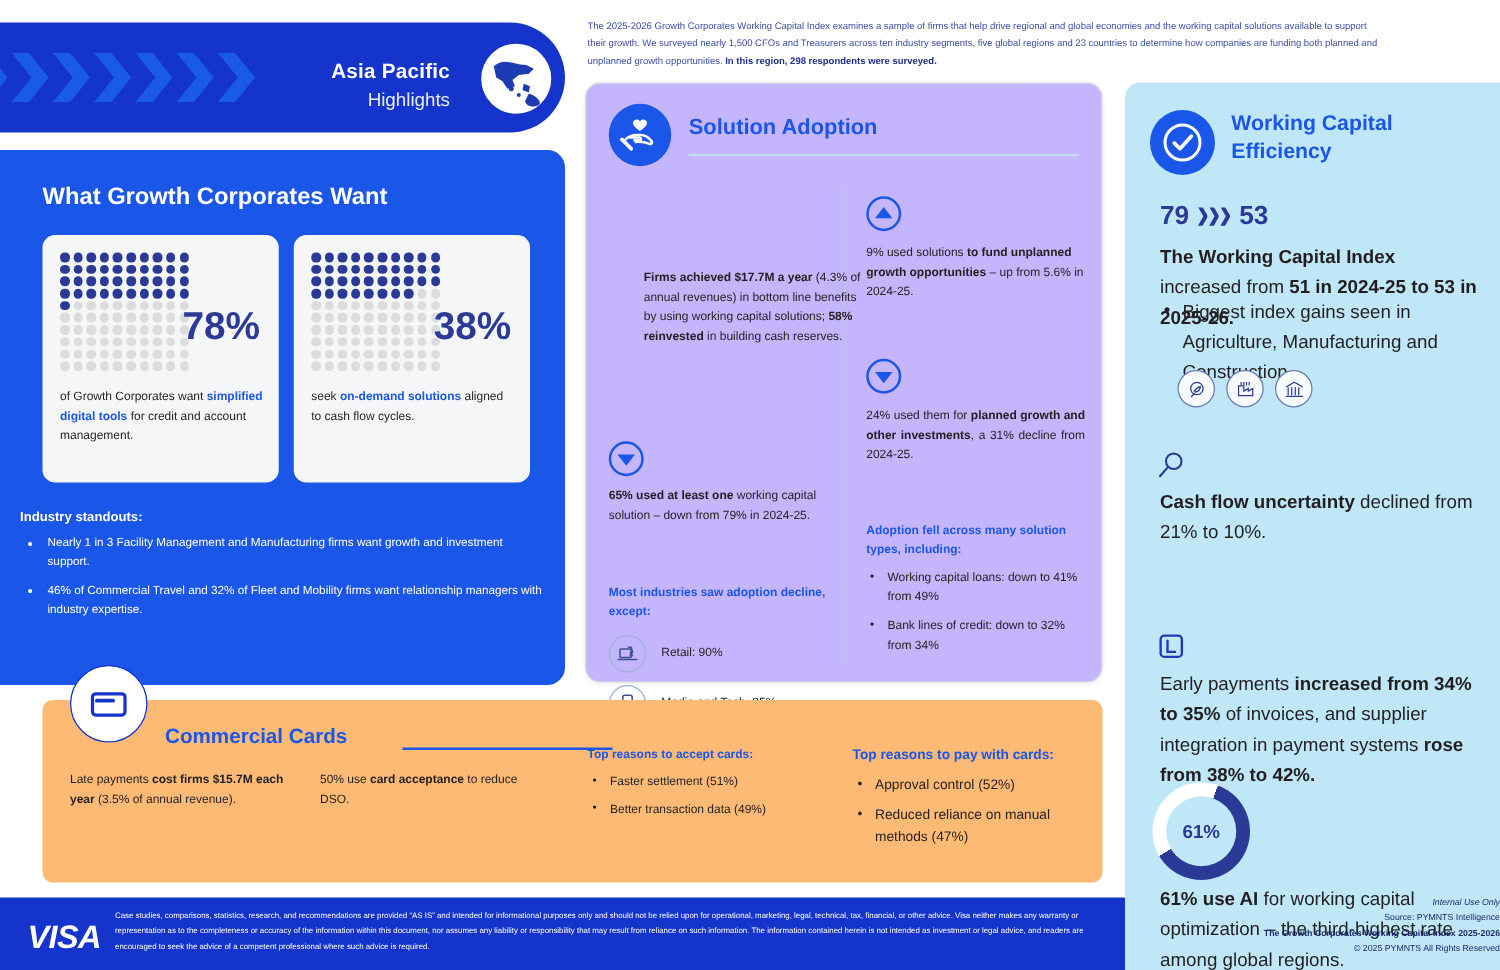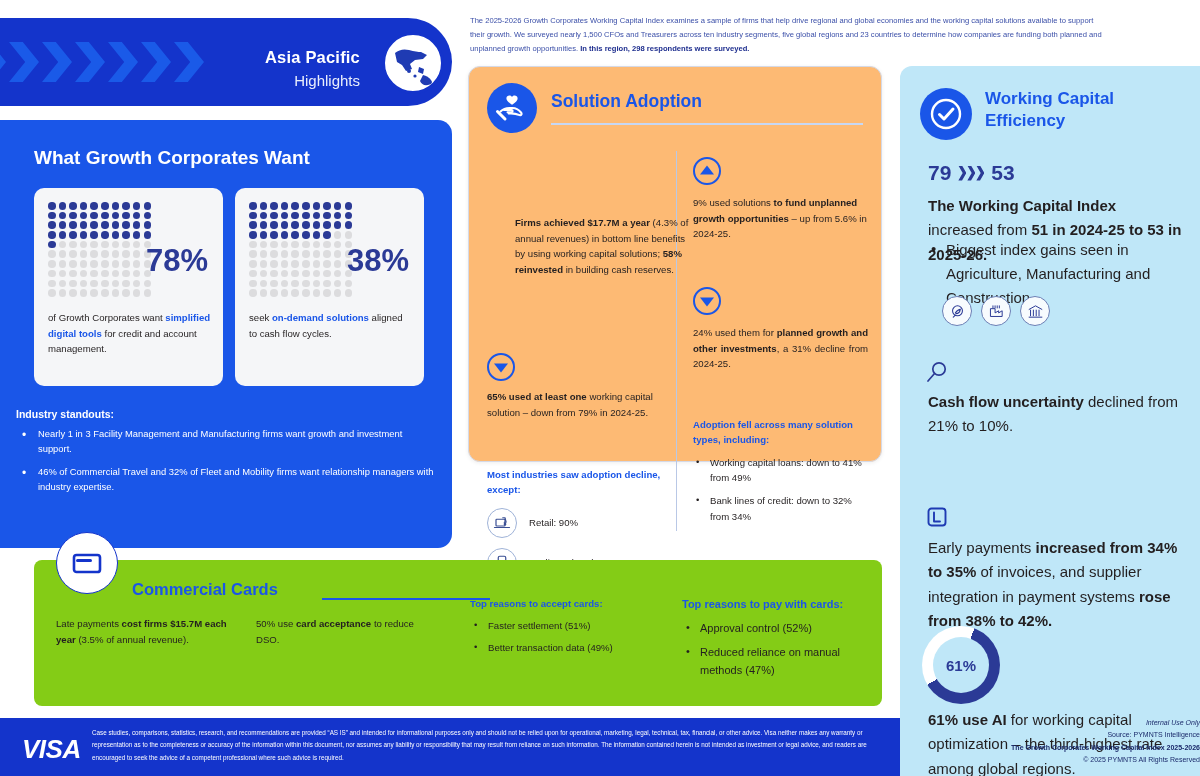--- a/index.html
+++ b/index.html
@@ -82,22 +82,22 @@
   .standouts li {
     font-size: 9.4px; line-height: 1.55; color: #ffffff;
     padding-left: 22px; position: relative; margin-bottom: 9px;
   }
   .standouts li::before {
     content: "\2022"; position: absolute; left: 6px; top: -1px; font-size: 12px;
   }
 
   
   .sa-card {
-    position: absolute; left: 468px; top: 66px; width: 414px; height: 396px;
-    background: #fdba74; border: 1px solid #d5d9e6; border-radius: 12px;
+    position: absolute; left: 468px; top: 66px; width: 414px; height: 480px;
+    background: #c4b5fd; border: 1px solid #d5d9e6; border-radius: 12px;
     box-shadow: 0 1px 4px rgba(0,0,0,.07);
   }
   .sa-head { position: absolute; left: 18px; top: 16px; right: 18px; height: 58px; }
   .sa-icon {
     position: absolute; left: 0; top: 0; width: 50px; height: 50px;
     border-radius: 50%; background: #1a56e8;
   }
   .sa-title {
     position: absolute; left: 64px; top: 8px;
     font-size: 17.5px; font-weight: bold; color: #1a56e8;
@@ -187,21 +187,21 @@
   .source {
     position: absolute; right: 14px; bottom: 10px; text-align: right;
     font-size: 7px; line-height: 1.75; color: #1b2a6b;
   }
   .source .it { font-style: italic; }
   .source .bd { font-weight: bold; }
 
   
   .cc-strip {
     position: absolute; left: 34px; top: 560px; width: 848px; height: 146px;
-    background: #84cc16; border-radius: 8px;
+    background: #fdba74; border-radius: 8px;
   }
   .cc-icon {
     position: absolute; left: 22px; top: -28px; width: 62px; height: 62px;
     border-radius: 50%; background: #ffffff; border: 1.5px solid #1434cb;
     display: flex; align-items: center; justify-content: center;
   }
   .cc-title {
     position: absolute; left: 98px; top: 20px;
     font-size: 16.5px; font-weight: bold; color: #1a56e8;
   }

